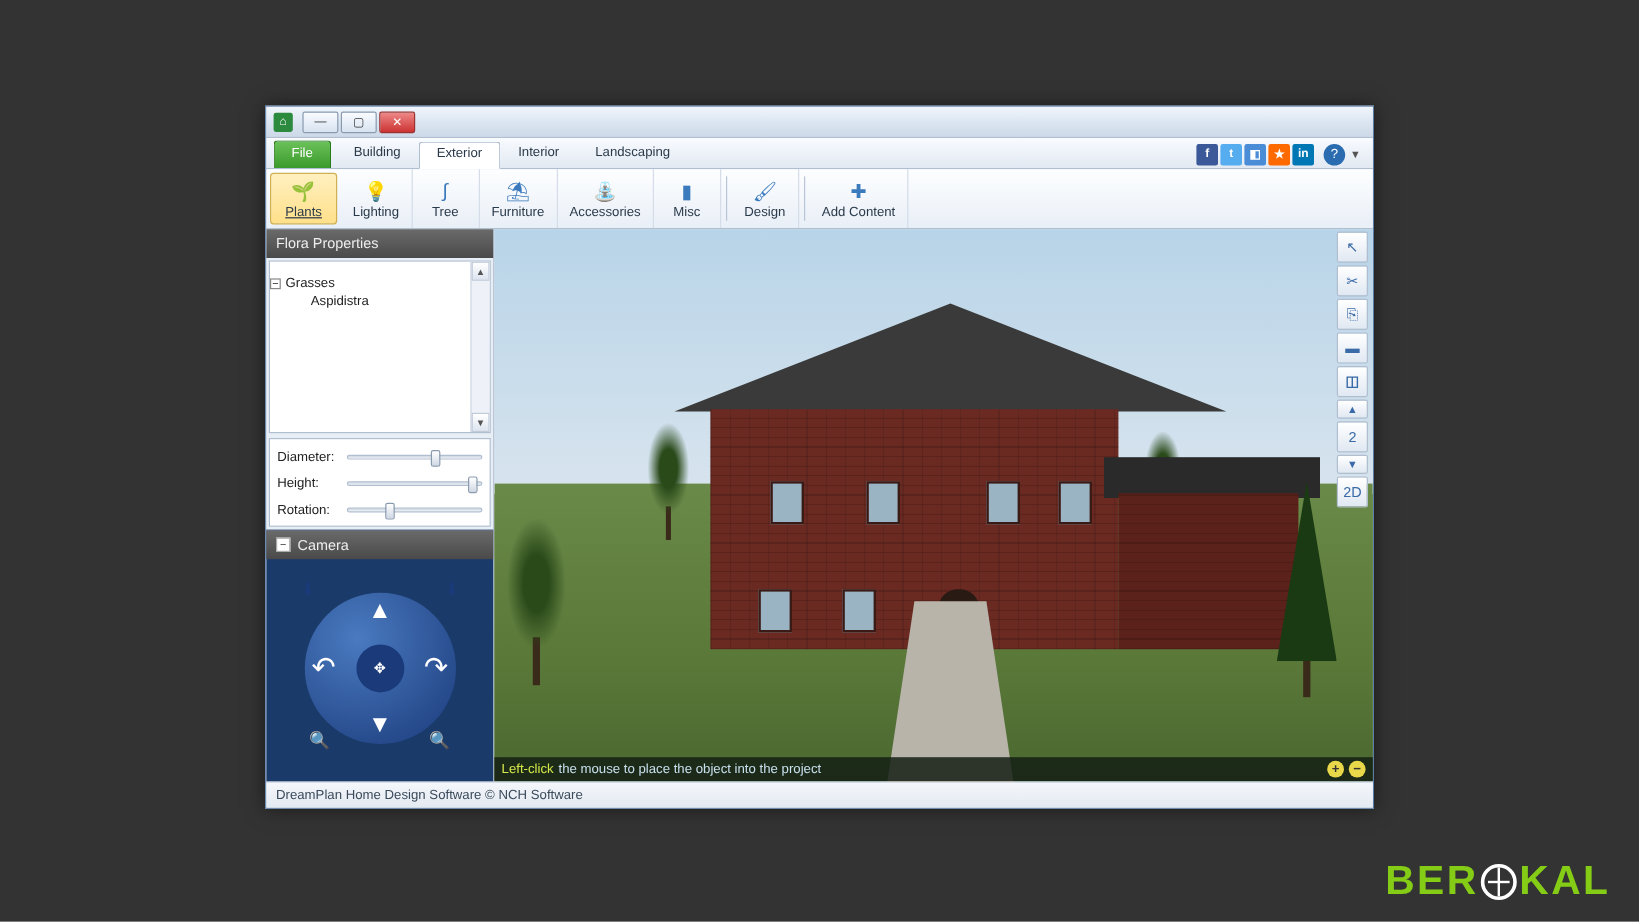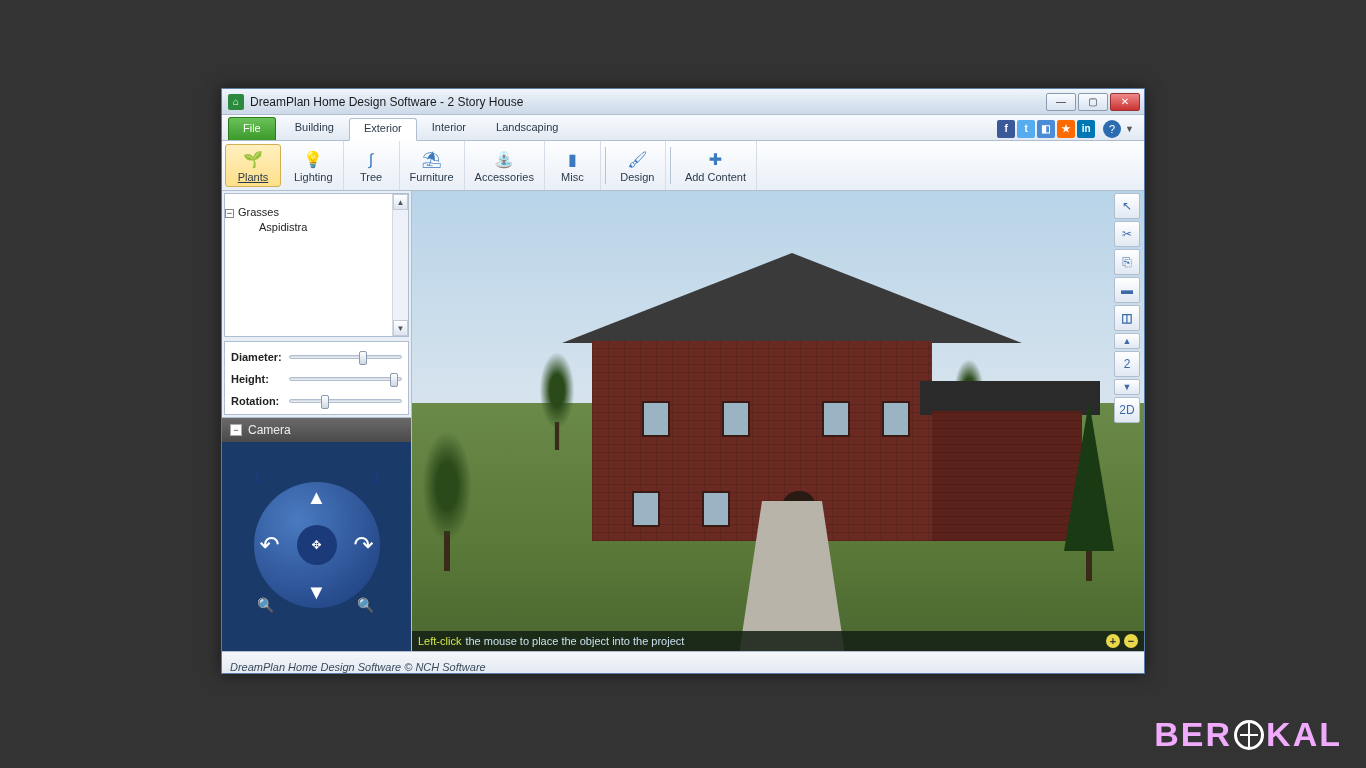--- a/index.html
+++ b/index.html
@@ -84,21 +84,21 @@
 
 .tree-wrap { background:#fff; margin:2px; border:1px solid #b0bed0; height:144px; overflow:hidden; position:relative; font-size:11px; color:#222;}
 .tree-wrap .scroll{ position:absolute; right:0; top:0; bottom:0; width:16px; background:#eef2f8; border-left:1px solid #d0d8e4; display:flex; flex-direction:column;}
 .tree-wrap .scroll .arr{ height:16px; background:linear-gradient(#fff,#dde5f0); border:1px solid #c0cad8; display:flex; align-items:center; justify-content:center; font-size:8px; color:#555;}
 .tree-wrap .scroll .track{ flex:1;}
 .tree-wrap ul { list-style:none; padding:2px 0 2px 34px;}
 .tree-wrap li { padding:1px 0; white-space:nowrap;}
 .tree-wrap .grp { padding-left:0;margin-top:12px; }
 .tree-wrap .grp .exp{ display:inline-block; width:9px; height:9px; border:1px solid #888; text-align:center; line-height:7px; font-size:9px; margin-right:4px;}
 
-.sliders { background:#fff; margin:2px; border:1px solid #b0bed0; padding:4px 6px 2px 6px;font-weight:bold;}
+.sliders { background:#fff; margin:2px; border:1px solid #b0bed0; padding:4px 6px 2px 6px;}
 .slider-row { display:flex; align-items:center; font-size:11px; color:#222; height:22px;}
 .slider-row .slabel{ width:58px;}
 .slider-row .strack{ flex:1; height:4px; background:linear-gradient(to bottom,#cfd6e0,#eef2f8); border:1px solid #b0bed0; border-radius:2px; position:relative;}
 .slider-row .sthumb{ position:absolute; top:-5px; width:8px; height:14px; background:linear-gradient(#fff,#d0d8e4); border:1px solid #8a9bb0; border-radius:2px;}
 
 .camera-panel { flex:1; background:#1a3a6a; margin:0; position:relative; display:flex; align-items:center; justify-content:center; border-top:1px solid #b0bed0;}
 .camera-panel .panel-head{ position:absolute; top:0; left:0; right:0;}
 .cam-pad { width:150px; height:150px; position:relative; margin-top:20px;}
 .cam-circle{ position:absolute; inset:12px; border-radius:50%; background:radial-gradient(circle at 35% 30%, #4a7ac0, #1a3a7a);}
 .cam-arrow{ position:absolute; color:#fff; font-size:20px;}
@@ -140,36 +140,35 @@
 
 .hint-bar{ position:absolute; left:0; right:0; bottom:0; height:20px; background:rgba(20,30,20,0.85); display:flex; align-items:center; padding:0 6px; font-size:11px;}
 .hint-bar .hk{ color:#d4e84a; font-weight:normal; margin-right:4px;}
 .hint-bar .ht{ color:#c8e0ee;}
 .hint-bar .pm{ margin-left:auto; display:flex; gap:4px;}
 .hint-bar .pm span{ width:14px; height:14px; border-radius:50%; display:flex; align-items:center; justify-content:center; font-size:11px; font-weight:bold;}
 .hint-bar .plus{ background:#e8d84a; color:#333;}
 .hint-bar .minus{ background:#e8d84a; color:#333;}
 
 
-.statusbar{ height:22px; background:linear-gradient(#f4f7fb,#e4eaf2); border-top:1px solid #b0bed0; font-size:11px; color:#3a4a5a; display:flex; align-items:flex-end; padding:0 8px;font-style:italic;}
-
-
-.watermark{ position:absolute; right:24px; bottom:14px; color:#f0abfc; font-size:34px; font-weight:600; letter-spacing:2px; font-family: Arial, sans-serif; display:flex; align-items:center;}
+.statusbar{ height:22px; background:linear-gradient(#f4f7fb,#e4eaf2); border-top:1px solid #b0bed0; font-size:11px; color:#3a4a5a; display:flex; align-items:center; padding:0 8px;}
+
+
+.watermark{ position:absolute; right:24px; bottom:14px; color:#84cc16; font-size:34px; font-weight:600; letter-spacing:2px; font-family: Arial, sans-serif; display:flex; align-items:center;}
 .watermark .logo-o{ display:inline-flex; width:30px; height:30px; border:3px solid #fff; border-radius:50%; margin:0 2px; position:relative; align-items:center; justify-content:center;}
 .watermark .logo-o::before{content:""; position:absolute; width:2px; height:24px; background:#fff;}
 .watermark .logo-o::after{content:""; position:absolute; width:18px; height:2px; background:#fff;}
 </style>
 </head>
 <body>
 
 <div class="window">
 
   <div class="titlebar">
     <div class="app-icon">⌂</div>
-    <div class="title-text">DreamPlan Home Design Software - 2 Story House</div>
     <div class="win-btns">
       <div class="win-btn">—</div>
       <div class="win-btn">▢</div>
       <div class="win-btn close">✕</div>
     </div>
   </div>
 
   <div class="tabstrip">
     <div class="tab file">File</div>
     <div class="tab">Building</div>
@@ -220,20 +219,23 @@
       </div>
     <div class="tool-sep"></div>
     <div class="tool-btn">
         <div class="tico">✚</div>
         <div class="lbl">Add Content</div>
       </div>
   </div>
 
   <div class="main">
     <div class="sidebar">
+      <div class="panel-head">
+          <span>Flora Properties</span>
+        </div>
       <div class="tree-wrap">
         <div class="grp"><span class="exp">−</span><span>Grasses</span></div>
         <ul>
             <li>Aspidistra</li>
           </ul>
         <div class="scroll">
           <div class="arr">▲</div>
           <div class="track"></div>
           <div class="arr">▼</div>
         </div>

